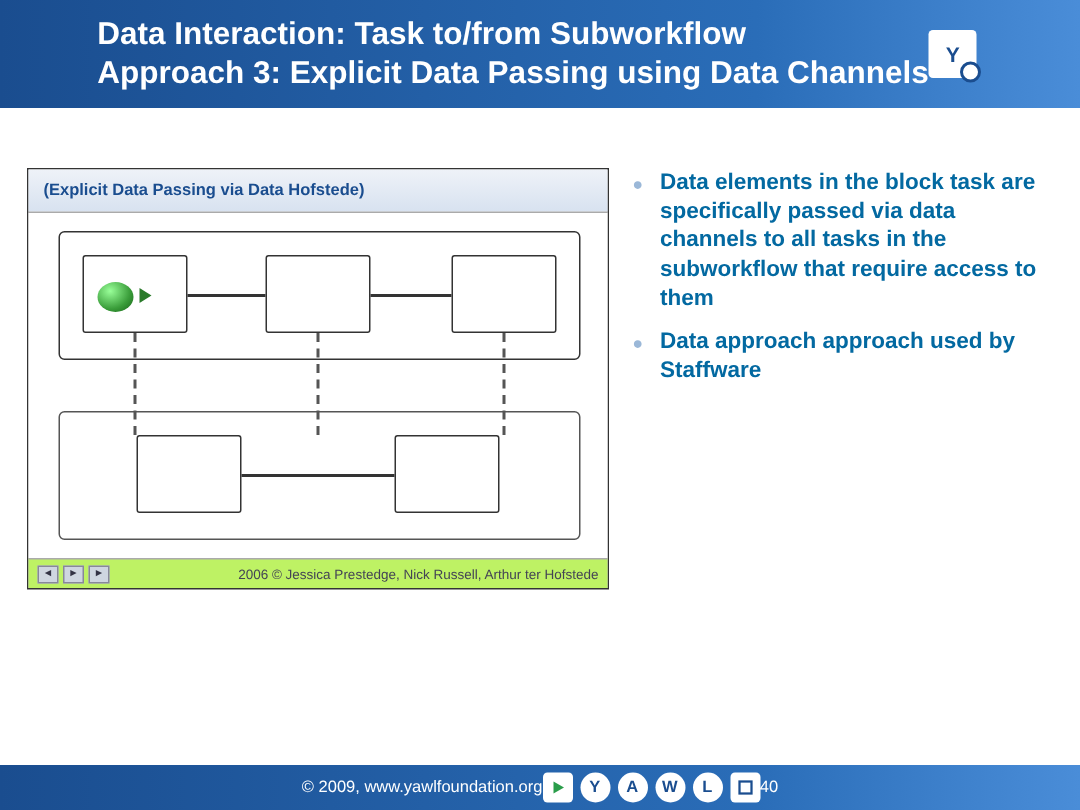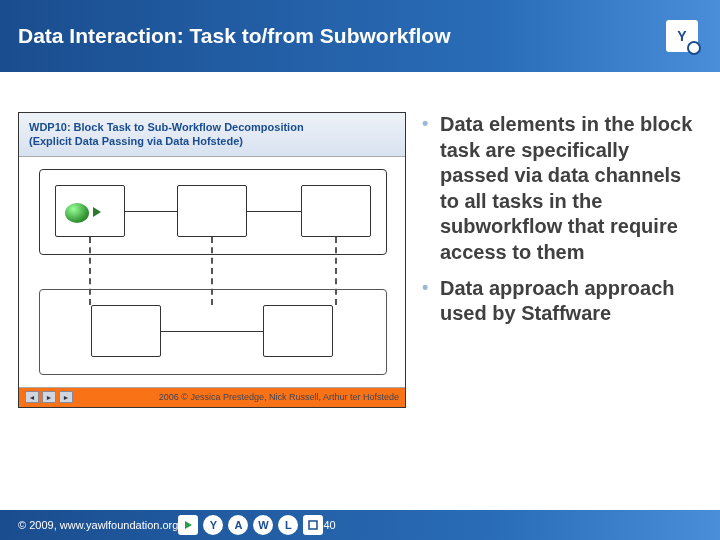--- a/index.html
+++ b/index.html
@@ -11,21 +11,21 @@
     position: relative;
     overflow: hidden;
   }
   .header {
     background: linear-gradient(to right, #1a4d8f 0%, #2a6db8 70%, #4a8dd8 100%);
     color: #fff;
     padding: 6px 18px;
     min-height: 72px;
     display: flex;
     align-items: center;
-    justify-content: space-between;
+    justify-content: center;
   }
   .header-text {
     font-size: 21px;
     font-weight: bold;
     line-height: 1.25;
   }
   .header-logo {
     width: 32px;
     height: 32px;
     background: #fff;
@@ -128,21 +128,21 @@
     top: 80px;
     height: 68px;
   }
   .d1 { left: 70px; }
   .d2 { left: 192px; }
   .d3 { left: 316px; }
   .diagram-footer {
     display: flex;
     align-items: center;
     justify-content: space-between;
-    background: #f97316;
+    background: #bef264;
     border-top: 1px solid #aaa;
     font-size: 9px;
     color: #445;
     height: 20px;
     padding: 0 6px;
     gap: 48px;
   }
   .play-ctrl {
     display: flex;
     gap: 3px;
@@ -154,23 +154,23 @@
     border: 1px solid #889;
     display: inline-flex;
     align-items: center;
     justify-content: center;
     font-size: 7px;
     color: #334;
   }
   .bullets {
     flex: 1;
     padding-top: 0;
-    font-size: 20px;
-    font-weight: bold;
-    color: #404040;
+    font-size: 15px;
+    font-weight: bold;
+    color: #0369a1;
     line-height: 1.28;
   }
   .bullets li {
     list-style: none;
     position: relative;
     padding-left: 18px;
     margin-bottom: 10px;
   }
   .bullets li::before {
     content: '•';
@@ -182,21 +182,21 @@
   }
   .footer {
     position: absolute;
     bottom: 0;
     left: 0;
     right: 0;
     height: 30px;
     background: linear-gradient(to right, #1a4d8f 0%, #2a6db8 70%, #4a8dd8 100%);
     display: flex;
     align-items: center;
-    justify-content: flex-start;
+    justify-content: center;
     padding: 0 18px;
     color: #fff;
     font-size: 11px;
   }
   .footer-icons {
     display: flex;
     gap: 5px;
     align-items: center;
   }
   .f-icon {
@@ -214,31 +214,31 @@
   .f-icon.rnd { border-radius: 50%; }
   .f-icon.play { background: #fff; }
   .f-icon.play svg { fill: #2a9d4a; }
 </style>
 </head>
 <body>
 
 <div class="header">
   <div class="header-text">
     <div>Data Interaction: Task to/from Subworkflow</div>
+    <div>Approach 3: Explicit Data Passing using Data Channels</div>
   </div>
   <div class="header-logo">
     <span>Y</span>
   </div>
 </div>
 
 <div class="content">
   <div class="diagram">
     <div class="diagram-frame">
       <div class="diagram-title">
-        <div>WDP10: Block Task to Sub-Workflow Decomposition</div>
         <div>(Explicit Data Passing via Data Hofstede)</div>
       </div>
       <div class="diagram-body">
         <div class="wf-box top-group"></div>
         <div class="wf-box task t1"></div>
         <div class="wf-box task t2"></div>
         <div class="wf-box task t3"></div>
         <div class="disc"></div>
         <div class="conn c1"></div>
         <div class="conn c2"></div>

